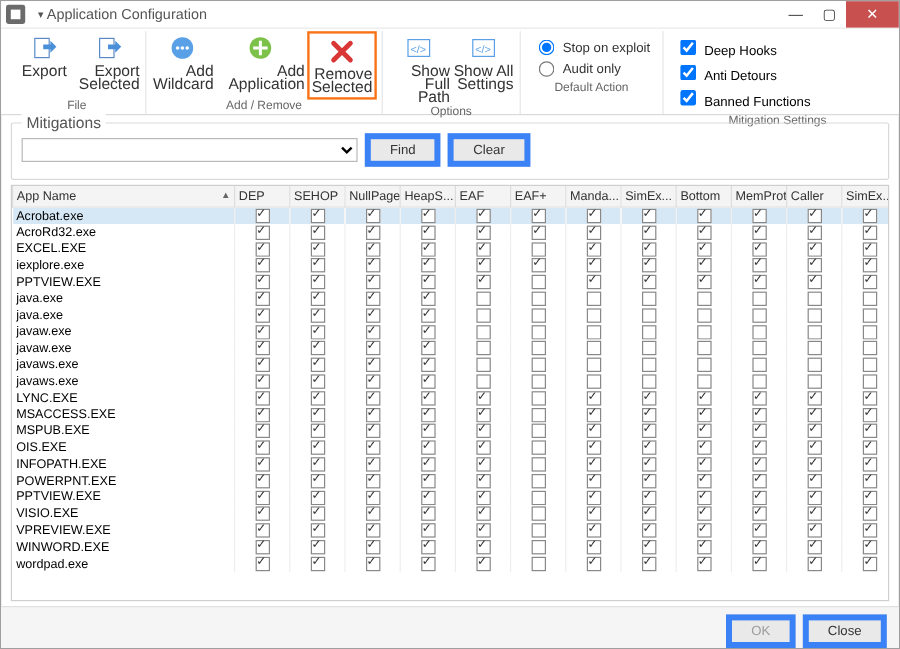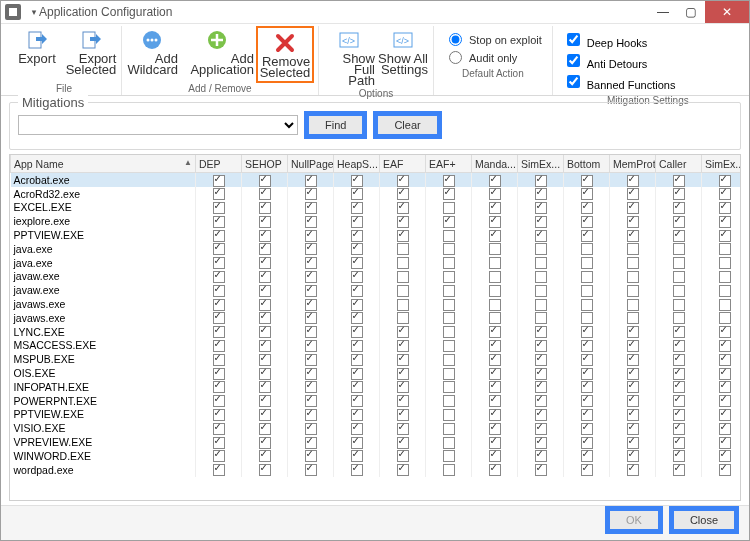--- a/index.html
+++ b/index.html
@@ -35,21 +35,21 @@
   table{border-collapse:collapse;width:100%;table-layout:fixed}
   thead th{background:#f4f4f4;border:1px solid #dcdcdc;border-top:none;font-weight:normal;font-size:10.5px;color:#333;height:17px;padding:0 3px;text-align:left;white-space:nowrap;overflow:hidden}
   thead th:first-child{width:178px}
   thead th:not(:first-child){width:39px;text-align:left}
   tbody td{border-right:1px solid #eee;height:13.8px;font-size:10.5px;padding:0 3px;white-space:nowrap;overflow:hidden}
   tbody td:not(:first-child){text-align:center}
   tbody tr:first-child td{background:#d6e8f6}
   .ck{display:inline-block;width:10px;height:10px;border:1px solid #888;background:#fff;position:relative;vertical-align:middle}
   .ck.on::after{content:"✓";position:absolute;top:-3px;left:0;font-size:10px;color:#333}
   .sorticon{float:right;font-size:8px;color:#666;margin-left:2px}
-  .footer{height:34px;border-top:1px solid #e0e0e0;display:flex;align-items:flex-start;justify-content:flex-end;gap:6px;padding:0 10px;background:#f5f5f5}
+  .footer{height:34px;border-top:1px solid #e0e0e0;display:flex;align-items:flex-end;justify-content:flex-end;gap:6px;padding:0 10px;background:#f5f5f5}
   .scrollgap{flex:1;background:#fff}
 </style>
 </head>
 <body>
 
 <div class="window">
 
   <div class="titlebar">
     <div class="icon">
         <svg viewBox="0 0 10 10">

